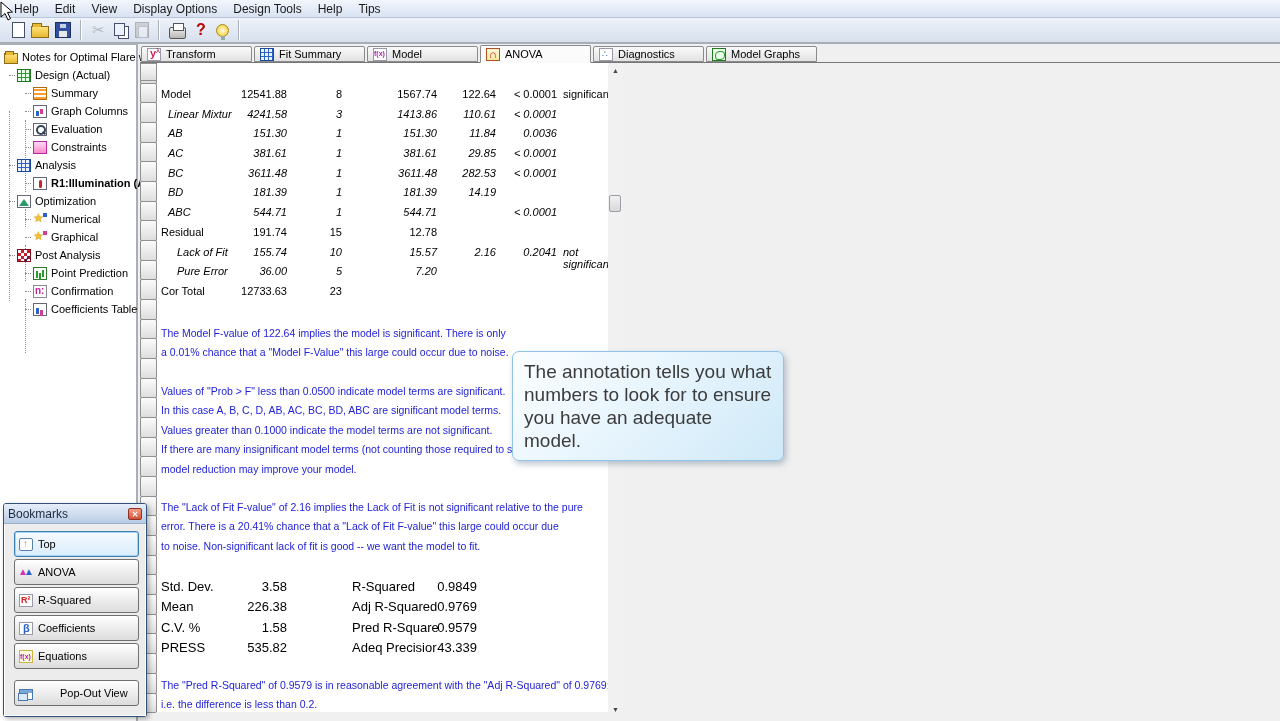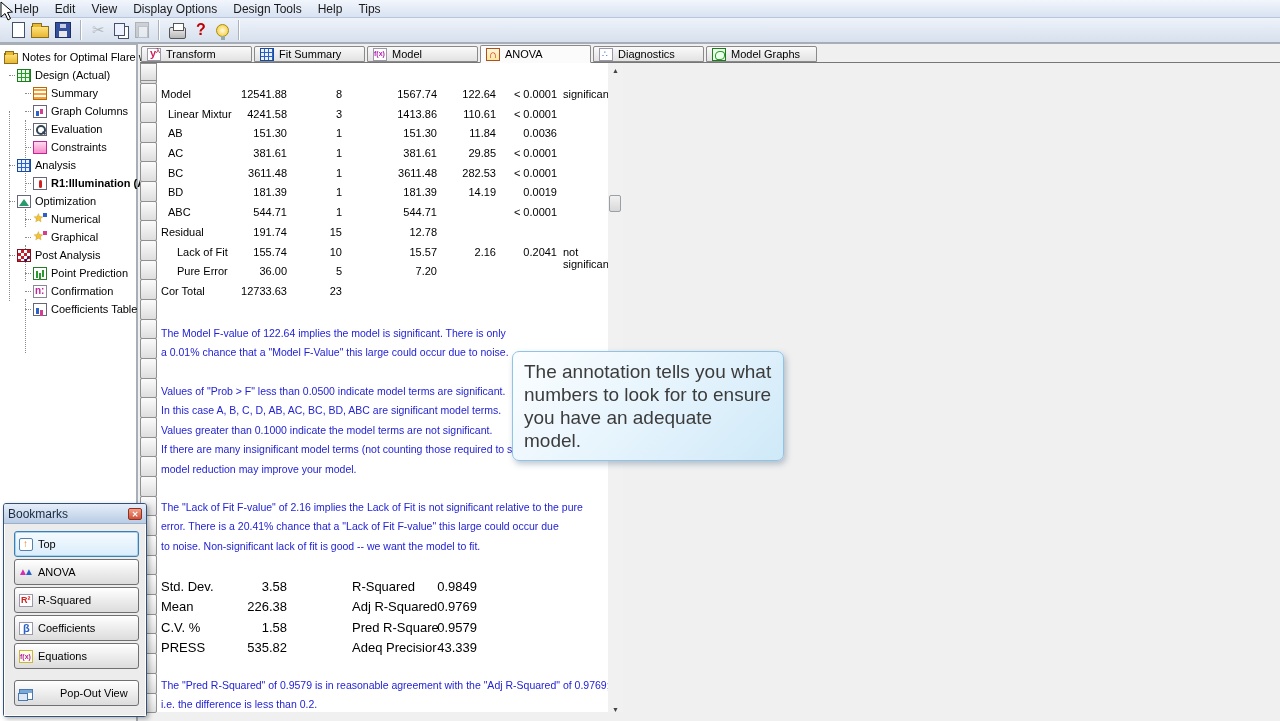--- a/index.html
+++ b/index.html
@@ -119,21 +119,21 @@
   .rhcell { flex:1; background:linear-gradient(#fbfbfb,#dedede); border:1px solid #909090; border-radius:2px; margin-bottom:-1px; }
   .colhdr { position:absolute; left:157px; top:63px; width:455px; height:18px; display:flex; }
   .chcell { width:65px; flex:none; background:linear-gradient(#fbfbfb,#dedede); border:1px solid #909090; border-radius:2px; margin-right:-1px; }
   .corner { position:absolute; left:140px; top:63px; width:17px; height:18px; background:linear-gradient(#fbfbfb,#dedede); border:1px solid #909090; z-index:2; }
 
   .sheet { position:absolute; left:157px; top:63px; width:451px; height:649px; background:#fff; }
 
   
   .anova { position:absolute; left:0; top:22px; right:0; }
   .arow { position:relative; height:19.7px; font-size:11px; }
-  .arow.it { }
+  .arow.it { font-style:italic; }
   .c-term { position:absolute; left:4px; top:3px; }
   .ind1 .c-term { left:11px; } .ind2 .c-term { left:20px; }
   .c-ss,.c-df,.c-ms,.c-f,.c-p { position:absolute; left:0; top:3px; text-align:right; }
   .c-ss { width:130px; } .c-df { width:185px; } .c-ms { width:280px; } .c-f { width:339px; } .c-p { width:400px; }
   .c-sig { position:absolute; left:406px; top:3px; }
 
   
   .note { position:absolute; left:4px; font-size:10.5px; color:#2323d6; line-height:19.4px; white-space:nowrap; }
   .note-p1 { top:261px; } .note-p2 { top:319px; } .note-p3 { top:435px; } .note-p4 { top:613px; }
 
@@ -402,21 +402,20 @@
         <span class="c-f">282.53</span>
         <span class="c-p">&lt; 0.0001</span>
         <span class="c-sig"></span>
       </div>
       <div class="arow it ind1">
         <span class="c-term">BD</span>
         <span class="c-ss">181.39</span>
         <span class="c-df">1</span>
         <span class="c-ms">181.39</span>
         <span class="c-f">14.19</span>
-        <span class="c-p">0.0019</span>
         <span class="c-sig"></span>
       </div>
       <div class="arow it ind1">
         <span class="c-term">ABC</span>
         <span class="c-ss">544.71</span>
         <span class="c-df">1</span>
         <span class="c-ms">544.71</span>
         <span class="c-p">&lt; 0.0001</span>
         <span class="c-sig"></span>
       </div>

